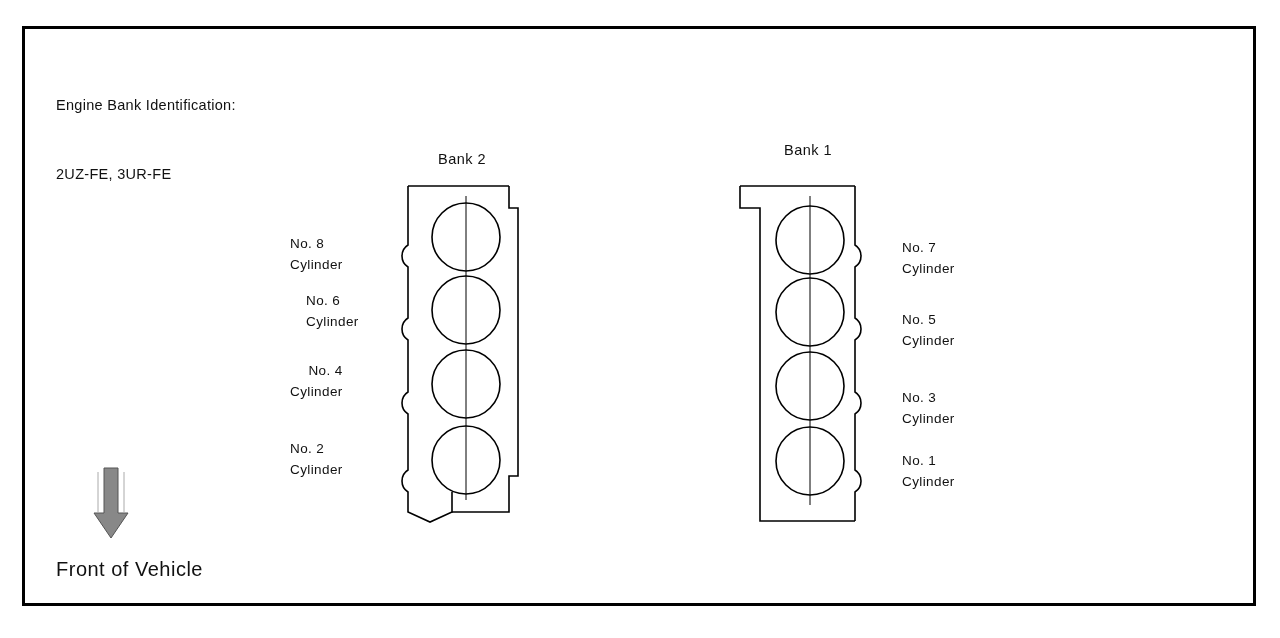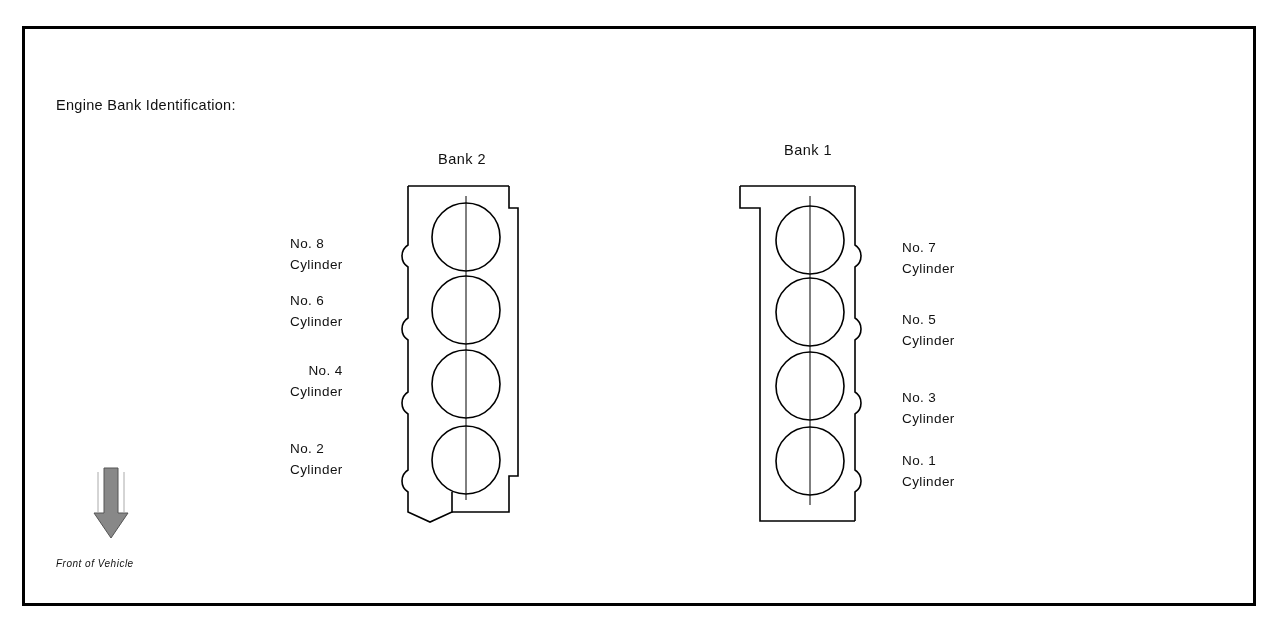--- a/index.html
+++ b/index.html
@@ -53,36 +53,35 @@
     line-height: 21px;
     letter-spacing: 0.4px;
     white-space: pre-line;
   }
   
   .left-col { left: 290px; }
   
   .right-col { left: 902px; margin-top: 15px; }
 
   #lbl-8 { top: 210px; margin-top: 23px; }
-  #lbl-6 { top: 290px; }
+  #lbl-6 { top: 290px; margin-left: 16px; }
   #lbl-4 { top: 360px; text-align: right; }
   #lbl-2 { top: 438px; }
 
   #lbl-7 { top: 222px; }
   #lbl-5 { top: 294px; }
   #lbl-3 { top: 372px; }
   #lbl-1 { top: 435px; }
 
   .front-label {
     position: absolute;
     left: 56px;
     top: 558px;
-    font-size: 10px;
+    font-size: 20px;
     letter-spacing: 0.5px;
-    font-style: italic;
   }
   svg.diagram {
     position: absolute;
     left: 0;
     top: 0;
     width: 1280px;
     height: 638px;
   }
   svg .ln { fill: none; stroke: #000000; stroke-width: 1.6; }
   svg .circ { fill: none; stroke: #000000; stroke-width: 1.6; }
@@ -91,20 +90,21 @@
 </style>
 </head>
 <body>
 
 <div id="canvas">
 
   <div class="frame-outer"></div>
 
   <div class="title-block">
     <div>Engine Bank Identification:</div>
+    <div class="title-line2">2UZ-FE, 3UR-FE</div>
   </div>
 
   <div class="bank-label" id="bank2-label">Bank 2</div>
   <div class="bank-label" id="bank1-label">Bank 1</div>
 
   <div class="cyl-label left-col" id="lbl-8">No. 8
 Cylinder</div>
   <div class="cyl-label left-col" id="lbl-6">No. 6
 Cylinder</div>
   <div class="cyl-label left-col" id="lbl-4">No. 4

